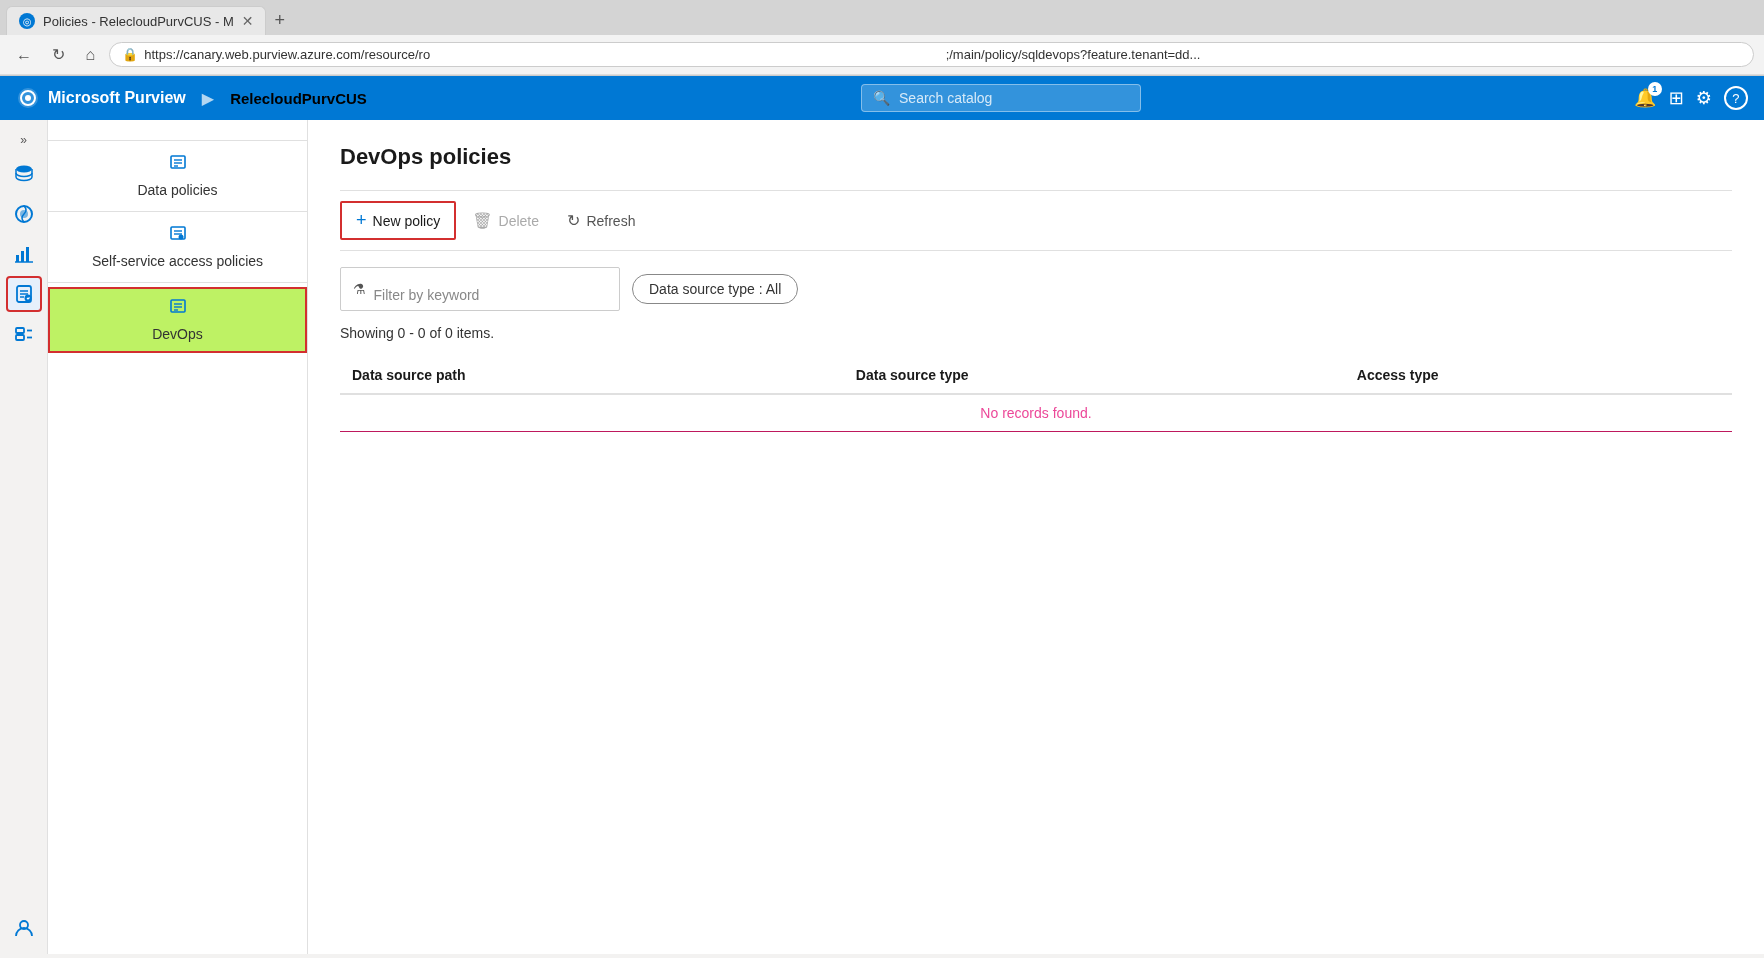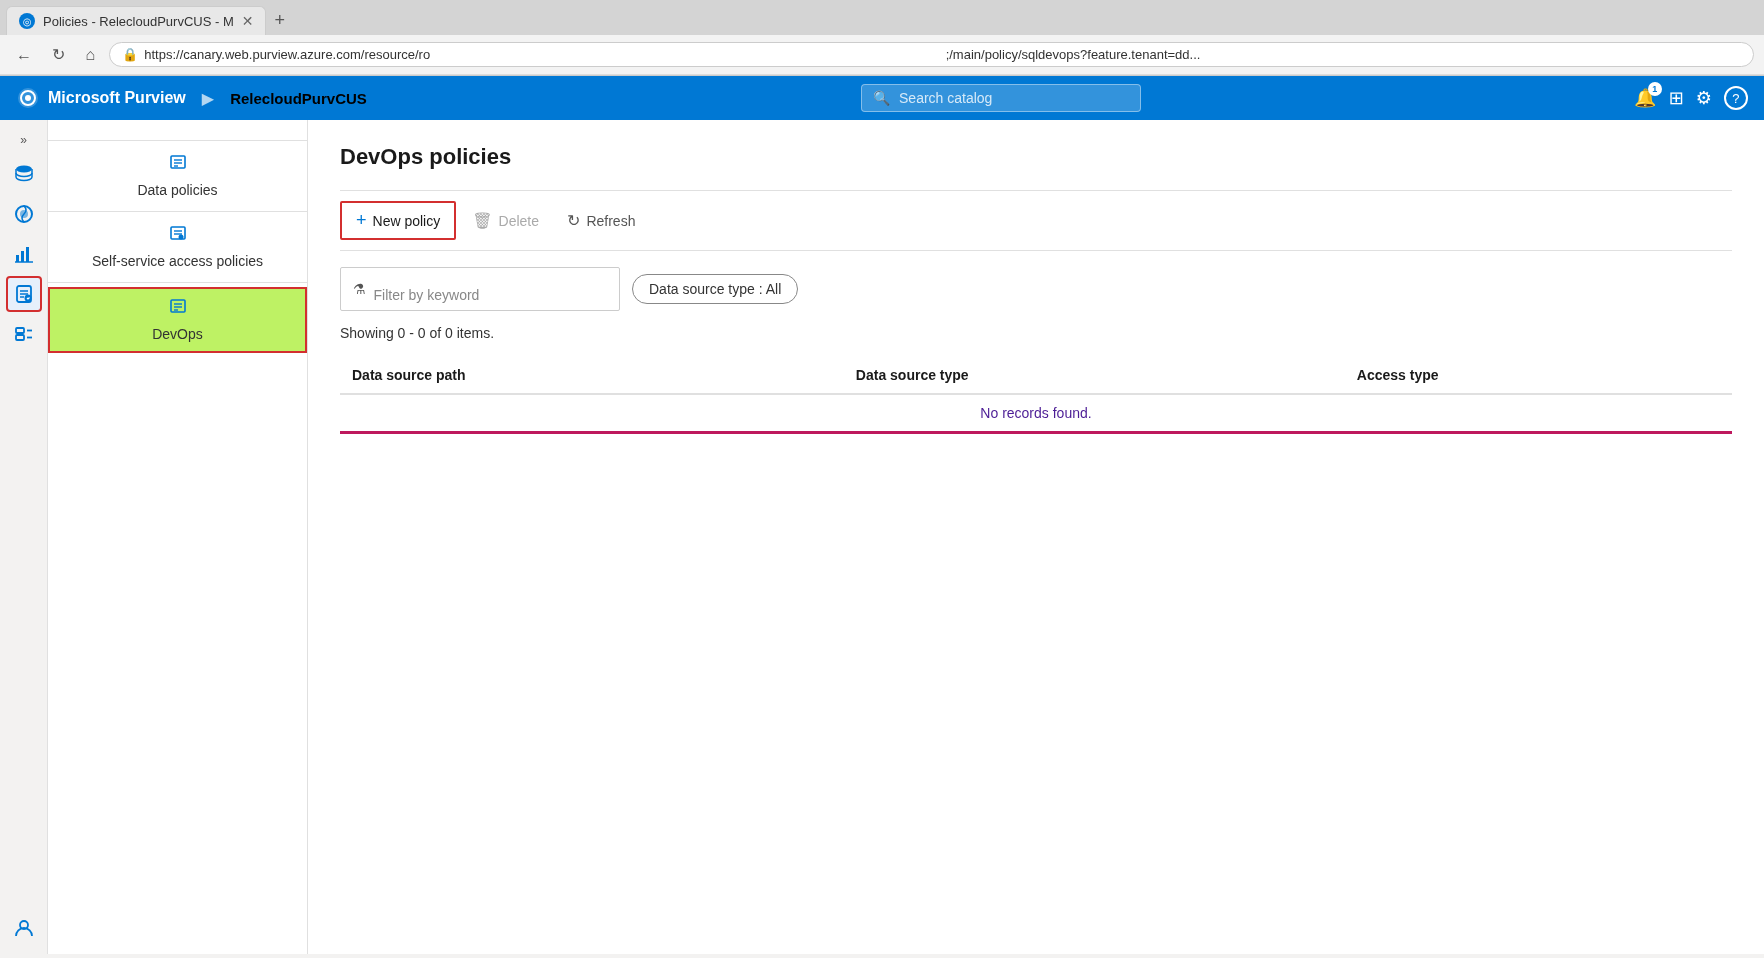--- a/index.html
+++ b/index.html
@@ -67,21 +67,21 @@
     .filter-input input { border: none; outline: none; font-size: 14px; color: #737373; width: 220px; background: transparent; margin-top: 12px; }
     .filter-input input::placeholder { color: #888; }
     .datasource-filter { display: flex; align-items: center; border: 1px solid #888; border-radius: 20px; padding: 6px 16px; background: white; font-size: 14px; cursor: pointer; color: #333; gap: 4px; }
 
     
     .showing-text { font-size: 14px; color: #333; margin-bottom: 16px; }
 
     
     .table { width: 100%; border-collapse: collapse; }
     .table th { text-align: left; padding: 10px 12px; font-weight: 600; font-size: 14px; color: #1a1a1a; border-bottom: 2px solid #e0e0e0; }
-    .table td { padding: 10px 12px; font-size: 14px; color: #4c1d95; border-bottom: 3px solid #be185d; }
+    .table td { padding: 10px 12px; font-size: 14px; color: #ec4899; border-bottom: 1px solid #be185d; }
     .no-records { text-align: center; color: #555; padding: 40px; font-size: 14px; }
   </style>
 </head>
 <body>
 
 <div class="browser-chrome">
   <div class="browser-tabs">
     <div class="browser-tab">
       <span class="tab-icon"></span>
       <span class="tab-title">Policies - RelecloudPurvCUS - M</span>

